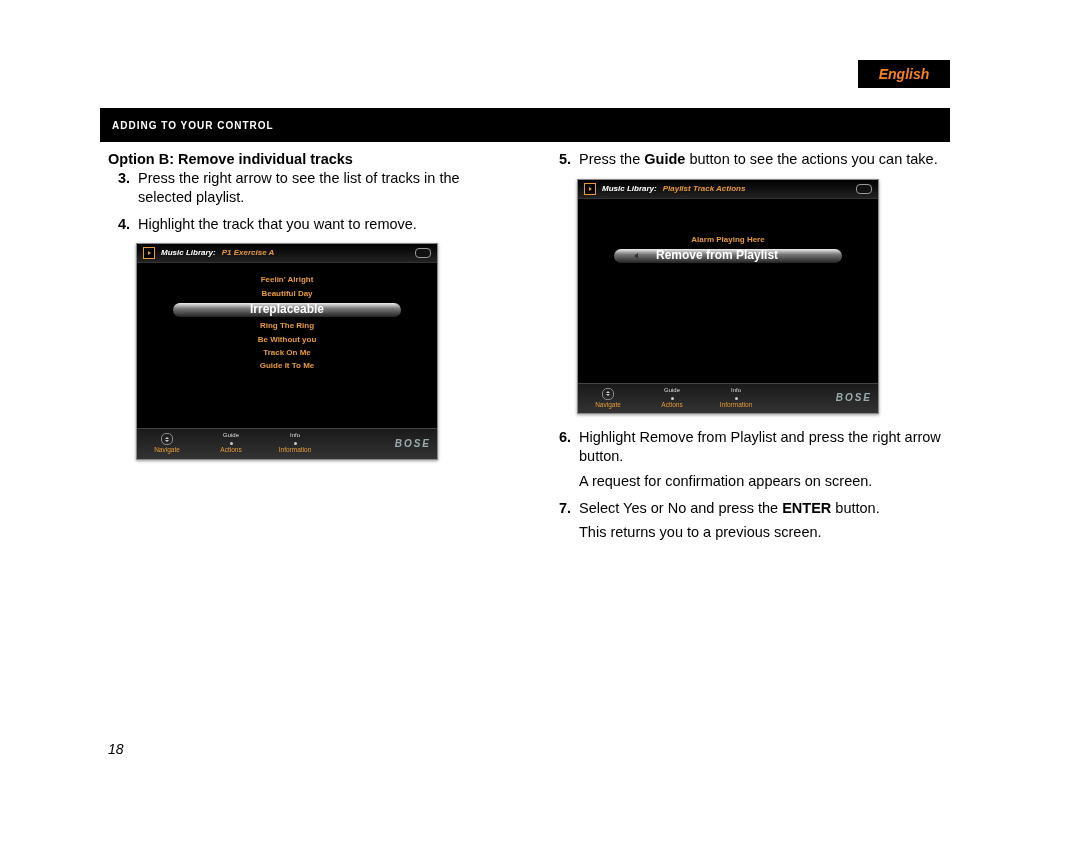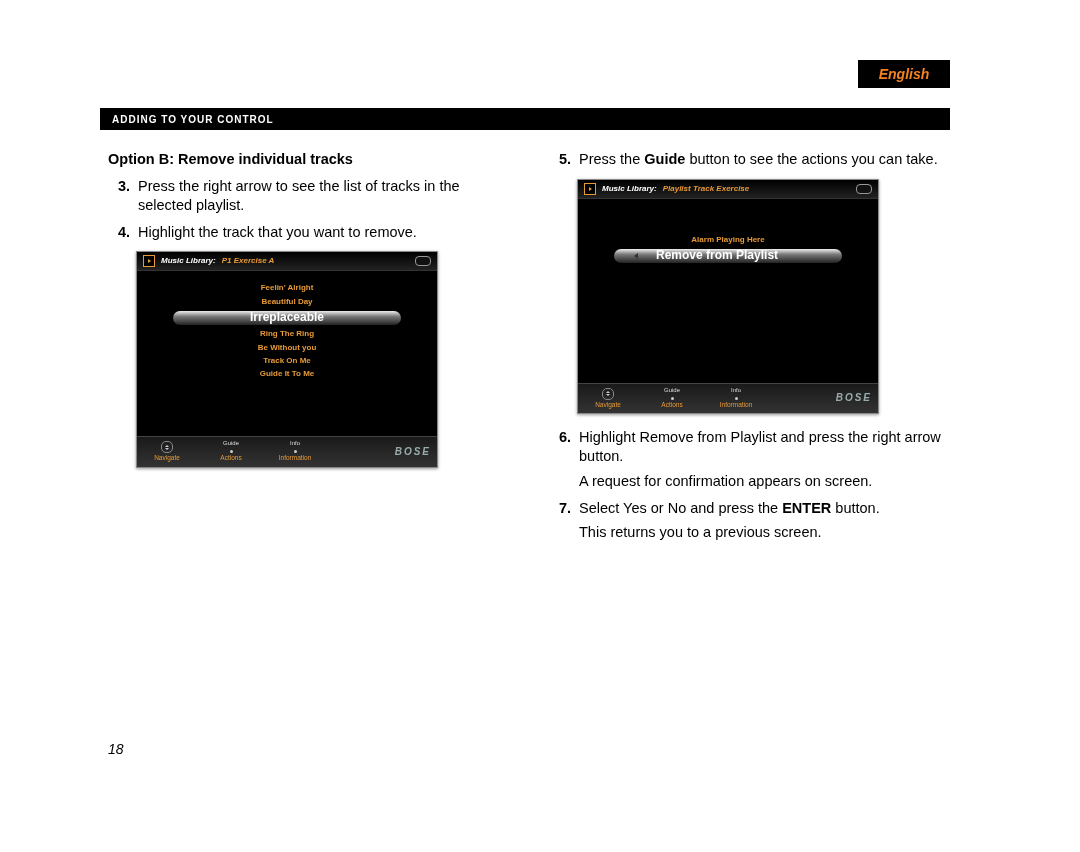--- a/index.html
+++ b/index.html
@@ -30,21 +30,21 @@
     font-size: 14px;
     display: flex;
     align-items: center;
     justify-content: center;
   }
   .header-bar {
     position: absolute;
     left: 100px;
     right: 130px;
     top: 108px;
-    height: 22px;
+    height: 34px;
     background: #000;
     color: #fff;
     font-size: 10px;
     letter-spacing: 1px;
     display: flex;
     align-items: center;
     padding-left: 12px;
     font-variant: small-caps;
     font-weight: bold;
   }
@@ -56,21 +56,20 @@
     display: flex;
     gap: 40px;
   }
   .col {
     flex: 1;
     font-size: 14.5px;
     line-height: 1.3;
   }
   .option-title {
     font-weight: bold;
-    margin-bottom: 8px;
   }
   ol.steps {
     list-style: none;
     padding: 0;
     margin: 0;
   }
   ol.steps li {
     display: flex;
     margin-bottom: 8px;
   }
@@ -275,21 +274,21 @@
         <li>
           <span class="num">5.</span>
           <span class="txt">Press the <b>Guide</b> button to see the actions you can take.</span>
         </li>
       </ol>
 
       <div class="device">
         <div class="dev-titlebar">
           <span class="play-icon"></span>
           <span class="dev-title-main">Music Library:</span>
-          <span class="dev-title-sub">Playlist Track Exercise</span>
+          <span class="dev-title-sub">Playlist Track Actions</span>
           <span class="pill"></span>
         </div>
         <div class="dev-body short">
             <div class="track">Alarm Playing Here</div>
             <div class="track-row left-align">
               <span class="arrow-left"></span>
               <span>Remove from Playlist</span>
             </div>
           </div>
         <div class="dev-footer">

